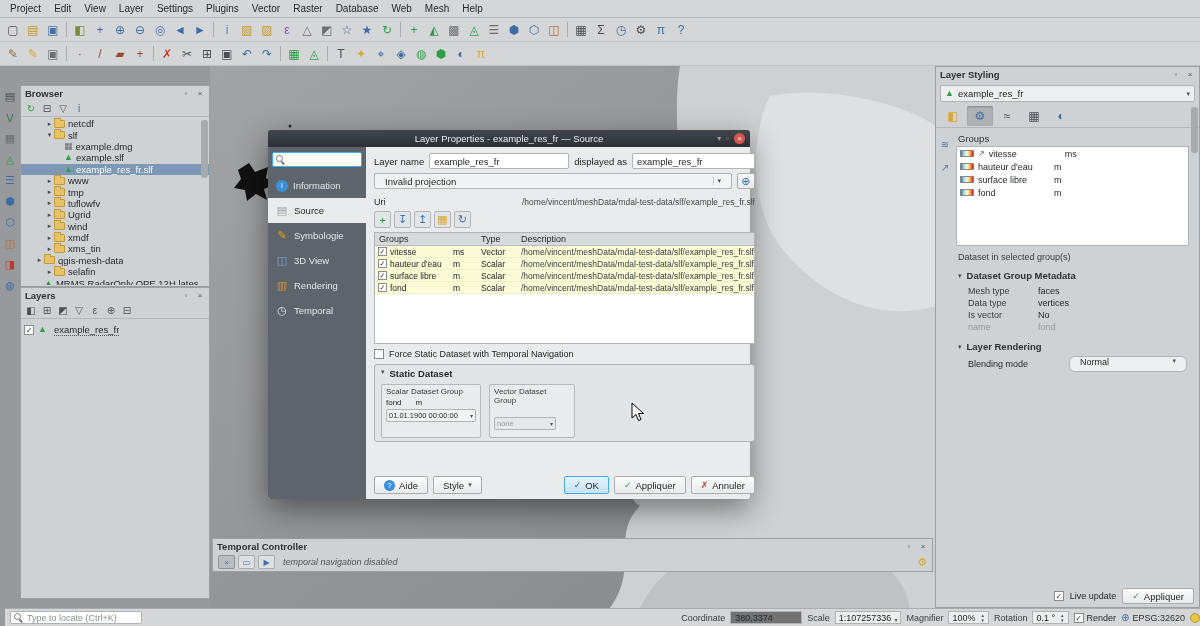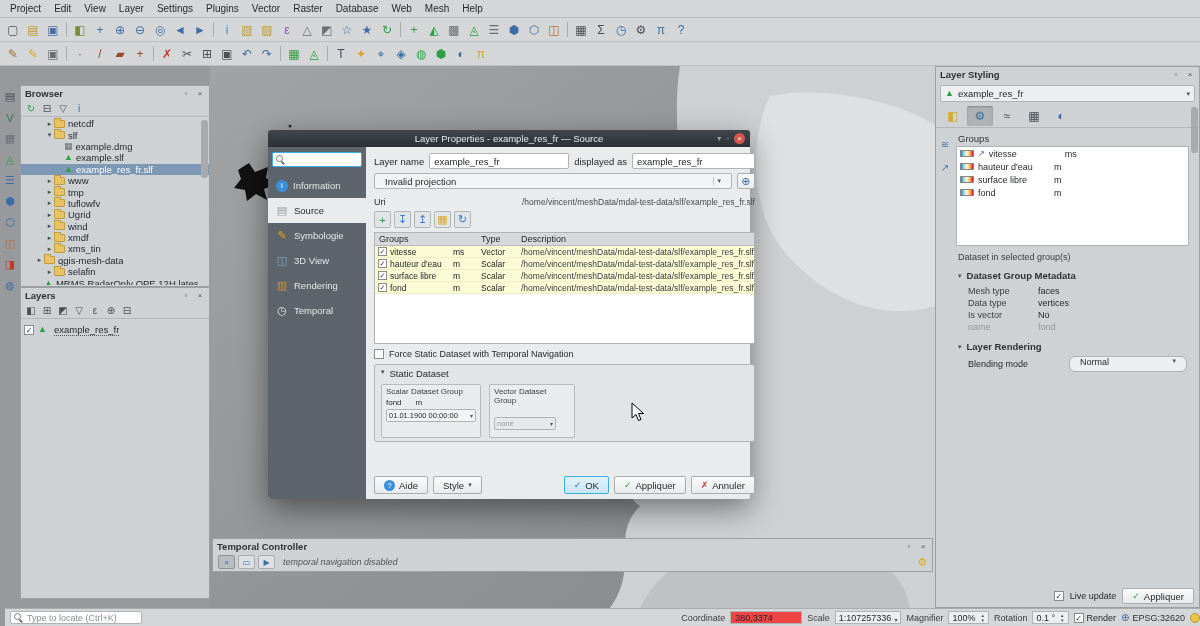--- a/index.html
+++ b/index.html
@@ -123,39 +123,39 @@
 .h-type{width:40px}
 .h-desc{flex:1}
 .ds-row{display:flex;align-items:center;height:12px;background:#fbfbd5;font-size:8.5px;border-bottom:1px solid #eef0c8}
 .col-name{width:78px;display:flex;align-items:center;gap:3px;padding-left:3px;overflow:hidden;white-space:nowrap}
 .col-name .cb{width:9px;height:9px;line-height:8px;font-size:7px}
 .col-unit{width:28px}
 .col-type{width:40px}
 .col-desc{flex:1;white-space:nowrap;overflow:hidden;color:#3a3d40}
 .force-row{display:flex;align-items:flex-end;gap:5px;margin-top:5px;font-size:9px}
 .static-box{margin-top:5px;border:1px solid #b0b4b7;border-radius:3px;background:#e2e5e7;height:78px;padding:3px 6px;position:relative}
-.static-title{font-weight:normal;font-size:9.5px;display:flex;gap:5px;}
+.static-title{font-weight:bold;font-size:9.5px;display:flex;gap:5px;}
 .sub-box{position:absolute;top:19px;border:1px solid #b6babd;background:#e9ebec;border-radius:2px;padding:2px 4px;font-size:8px;height:54px}
 .sub-box .sub-title{color:#3a3d40;margin-bottom:2px}
 .mini-combo{background:#f2f3f5;border:1px solid #b0b4b7;border-radius:2px;height:13px;display:flex;align-items:center;padding:0 2px;font-size:7.5px;margin-top:2px}
 .mini-combo .dd{margin-left:auto;font-size:6px;color:#555}
 .mini-combo.disabled{color:#9a9ea1;background:#e6e8ea}
 .dlg-buttons{position:absolute;left:8px;right:8px;bottom:5px;display:flex;gap:5px;align-items:center}
 .btn{height:18px;border:1px solid #a9adb0;border-radius:2px;background:linear-gradient(#fbfbfc,#e8eaeb);display:flex;align-items:center;gap:4px;padding:0 9px;font-size:9.5px}
 .btn.primary{border-color:#3daee9;background:linear-gradient(#e3f1fb,#c9e4f6)}
 .bic{font-size:9px}
 .spacer{flex:1}
 .help-glyph{background:#3c8fd9;color:#fff;border-radius:50%;width:11px;height:11px;line-height:11px;font-size:8px;text-align:center}
 
 
 #statusbar{position:absolute;left:5px;top:608px;width:1200px;height:18px;background:#d4d6d8;border-top:1px solid #a9adb0;display:flex;align-items:center;padding:0 5px;font-size:9px;gap:6px;z-index:5}
 .locate{width:132px;height:13px;background:#fff;border:1px solid #b0b4b7;border-radius:2px;display:flex;align-items:center;gap:3px;padding:0 3px;color:#8b8f93;overflow:hidden;white-space:nowrap}
 .sb-right{margin-left:auto;display:flex;align-items:center;gap:5px}
 .sb-label{color:#3a3d40}
-.sb-field{background:#ef4444;border:1px solid #b0b4b7;height:13px;display:flex;align-items:center;padding:0 4px;min-width:72px}
+.sb-field{background:#737373;border:1px solid #b0b4b7;height:13px;display:flex;align-items:center;padding:0 4px;min-width:72px}
 .sb-combo{background:#eceef0;border:1px solid #b0b4b7;height:13px;display:flex;align-items:flex-end;gap:3px;padding:0 3px}
 .sb-combo .dd{font-size:6px;color:#555}
 .spin{display:flex;flex-direction:column;font-size:4.5px;line-height:4.5px;color:#555;margin-left:2px}
 .sb-check{display:flex;align-items:center;gap:3px}
 .sb-crs{display:flex;align-items:center;gap:3px;color:#2e3134}
 .globe{color:#3c6ea5;font-size:10px}
 .msg-dot{width:10px;height:10px;border-radius:50%;background:#e8c547;border:1px solid #b89a2e}
 
 
 .cursor{position:absolute;z-index:50;pointer-events:none}

